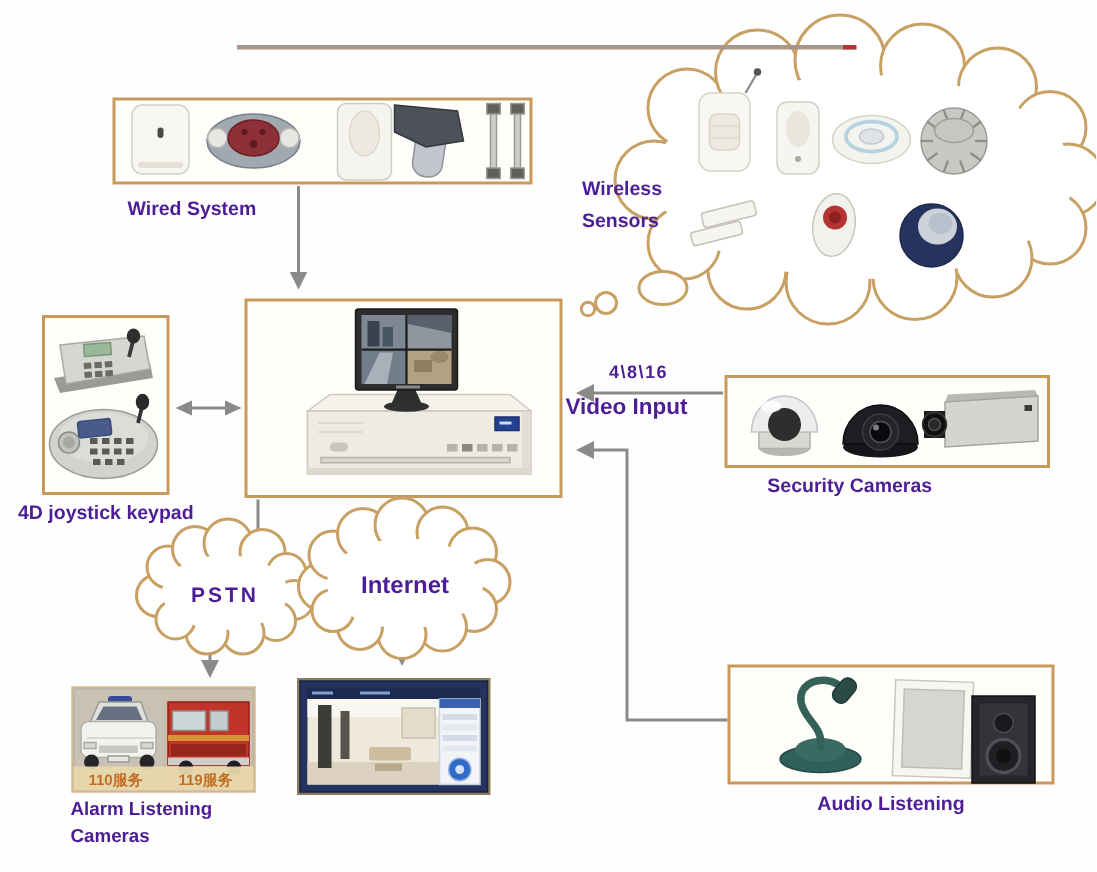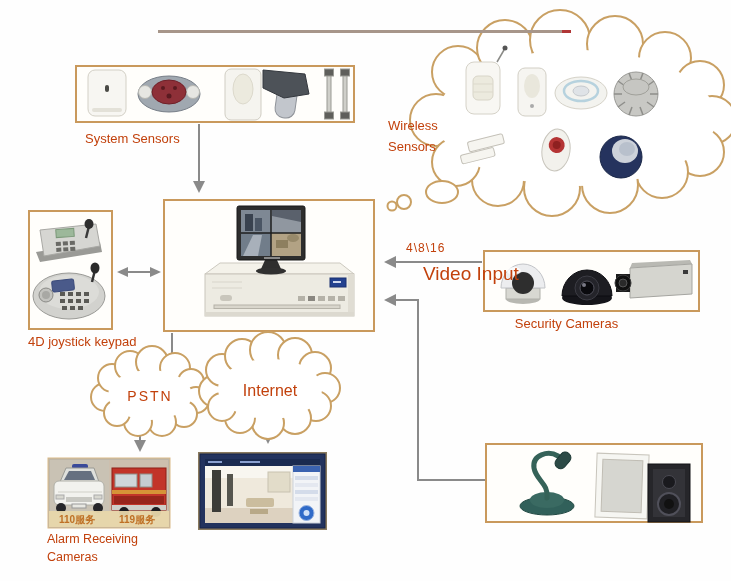--- a/index.html
+++ b/index.html
@@ -1,20 +1,20 @@
 <!DOCTYPE html>
 <html><head>
 <meta charset="utf-8">
 <style>
   html,body{margin:0;padding:0;background:#ffffff;}
   .canvas{position:relative;width:731px;height:581px;background:#fefefe;overflow:hidden;
           font-family:"Liberation Sans",sans-serif;}
   .box{position:absolute;border:2px solid #c9995c;background:#fffefb;box-sizing:border-box;z-index:1;}
   .overlay{position:absolute;left:0;top:0;z-index:5;pointer-events:none;}
-  .lbl{position:absolute;font-weight:normal;color:#c2410c;z-index:6;white-space:nowrap;}
+  .lbl{position:absolute;font-weight:bold;color:#4c1d95;z-index:6;white-space:nowrap;}
   .title{position:absolute;left:120px;top:6px;width:490px;text-align:center;
          font-size:18px;font-weight:bold;color:#24201d;z-index:6;letter-spacing:.2px;}
   .title-rule{position:absolute;left:158px;top:30px;width:412px;height:3px;background:#a7968a;z-index:6;}
   .title-rule-red{position:absolute;left:562px;top:30px;width:9px;height:3px;background:#b03636;z-index:7;}
   svg text{font-family:"Liberation Sans",sans-serif;font-weight:bold;}
 </style>
 </head>
 <body>
 
 <div class="canvas">
@@ -346,25 +346,26 @@
       <rect x="295" y="490" width="23" height="4" fill="#d4dcea"></rect>
       <rect x="295" y="497" width="23" height="4" fill="#e4e8f0"></rect>
       <circle cx="306.5" cy="513" r="7.5" fill="#2f6ac8" stroke="#9ab4e0"></circle>
       <circle cx="306.5" cy="513" r="3" fill="#cfe0f8"></circle>
     </g>
   </svg>
 
   <div class="title-rule"></div>
   <div class="title-rule-red"></div>
 
-  <div class="lbl" style="left:85px;top:131px;font-size:13px;">System Sensors</div>
+  <div class="lbl" style="left:85px;top:131px;font-size:13px;">Wired System</div>
   <div class="lbl" style="left:388px;top:118px;font-size:13px;">Wireless</div>
   <div class="lbl" style="left:388px;top:139px;font-size:13px;">Sensors</div>
-  <div class="lbl" style="left:12px;top:334px;font-size:13px;margin-left:16px;">4D joystick keypad</div>
+  <div class="lbl" style="left:12px;top:334px;font-size:13px;">4D joystick keypad</div>
   <div class="lbl" style="left:406px;top:241px;font-size:12px;letter-spacing:1px;">4\8\16</div>
-  <div class="lbl" style="left:423px;top:263px;font-size:19px;">Video Input</div>
+  <div class="lbl" style="left:377px;top:263px;font-size:15px;">Video Input</div>
   <div class="lbl" style="left:458px;top:316px;width:217px;text-align:center;font-size:13px;">Security Cameras</div>
   <div class="lbl" style="left:110px;top:388px;width:80px;text-align:center;font-size:14px;letter-spacing:2px;">PSTN</div>
   <div class="lbl" style="left:230px;top:382px;width:80px;text-align:center;font-size:16px;">Internet</div>
-  <div class="lbl" style="left:47px;top:532px;font-size:12.5px;">Alarm Receiving</div>
+  <div class="lbl" style="left:47px;top:532px;font-size:12.5px;">Alarm Listening</div>
   <div class="lbl" style="left:47px;top:550px;font-size:12.5px;">Cameras</div>
+  <div class="lbl" style="left:485px;top:528px;width:218px;text-align:center;font-size:13px;">Audio Listening</div>
 
 </div>
 
 </body></html>

